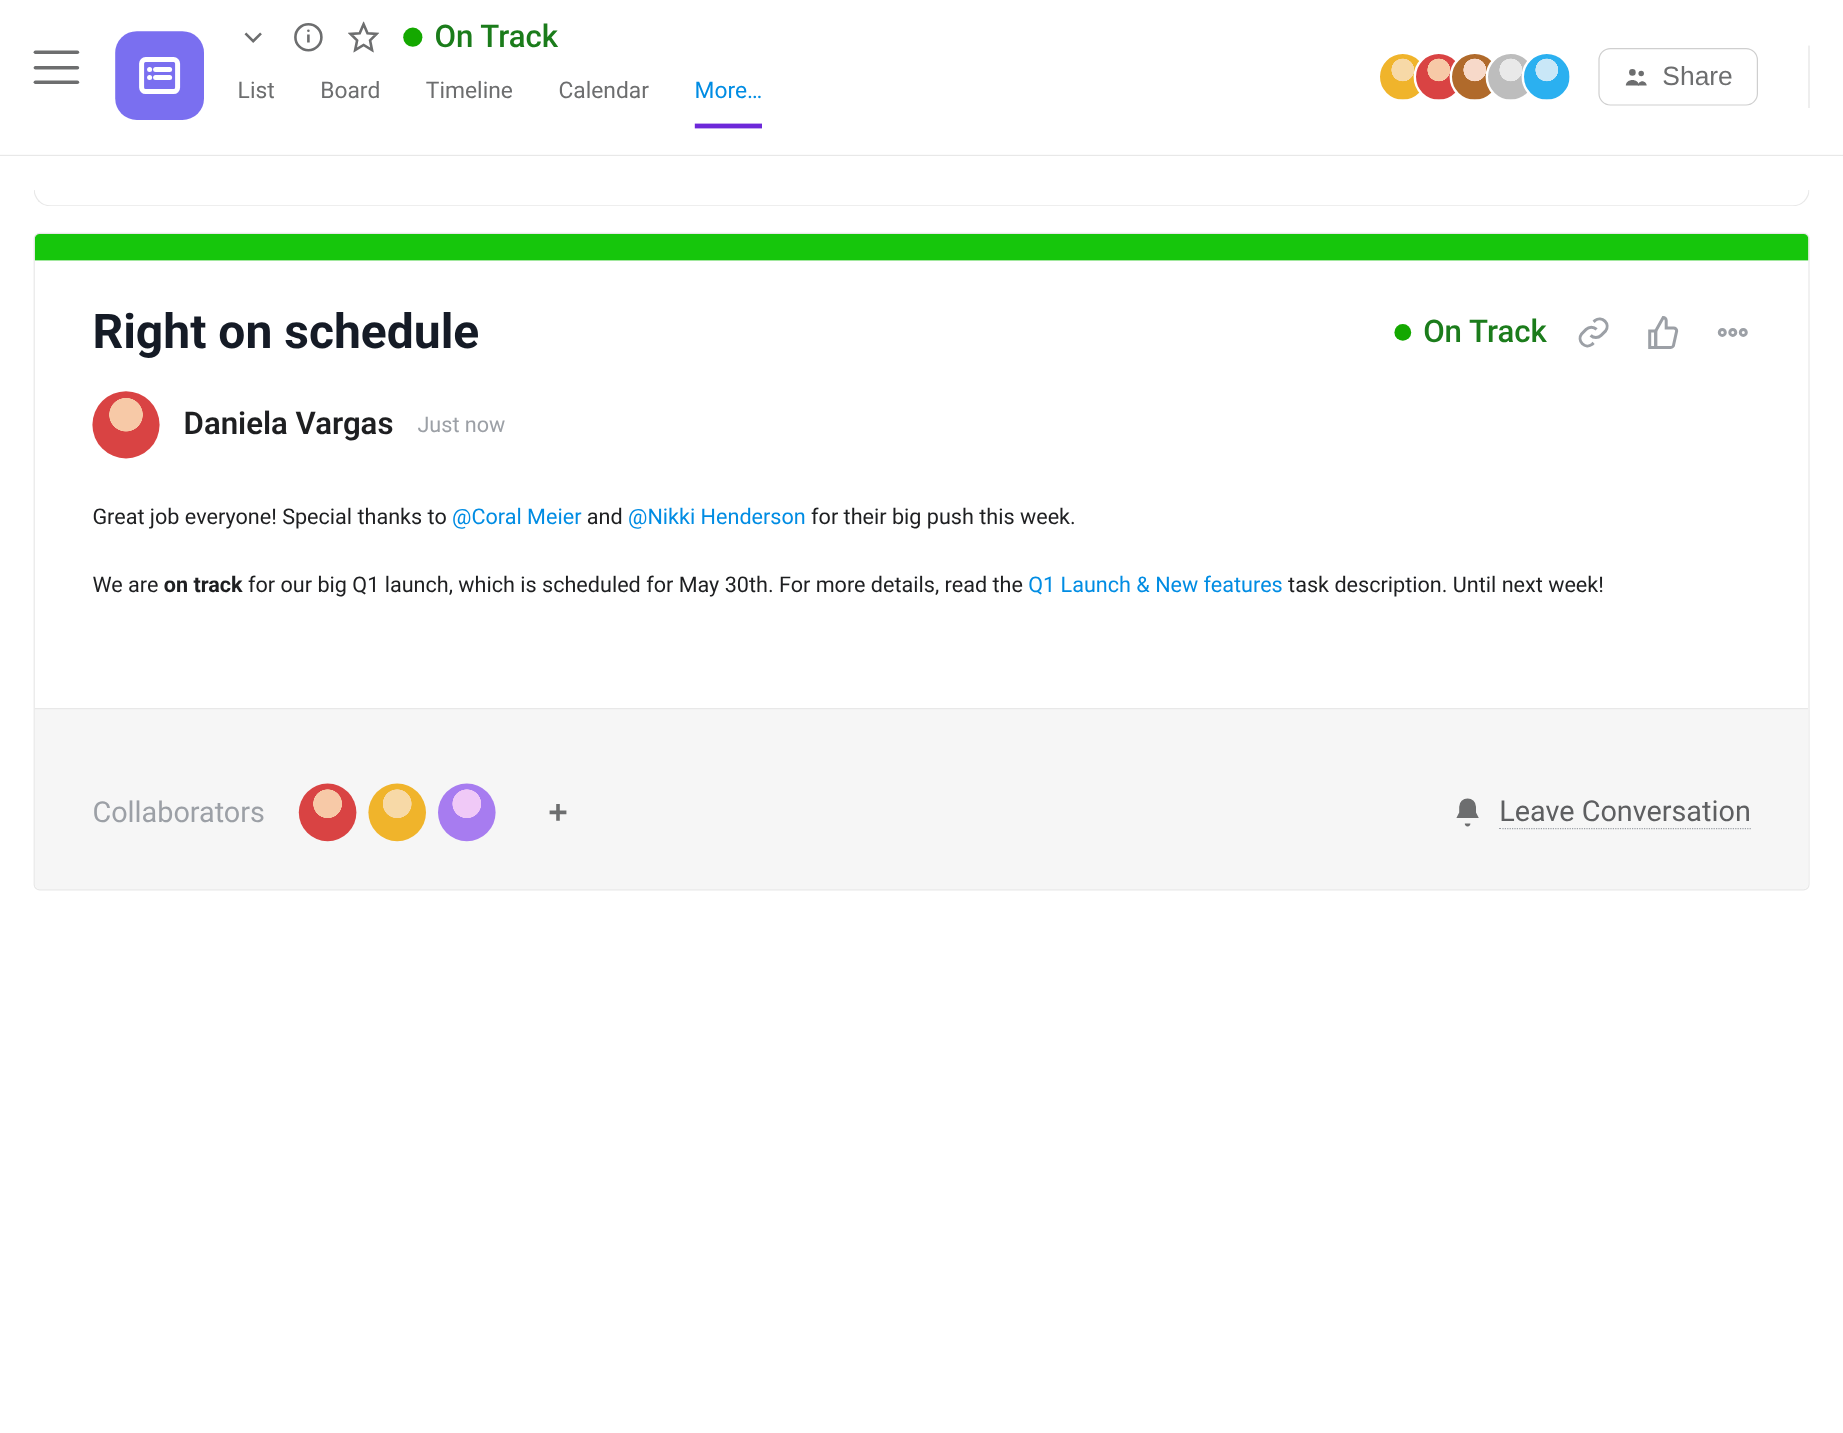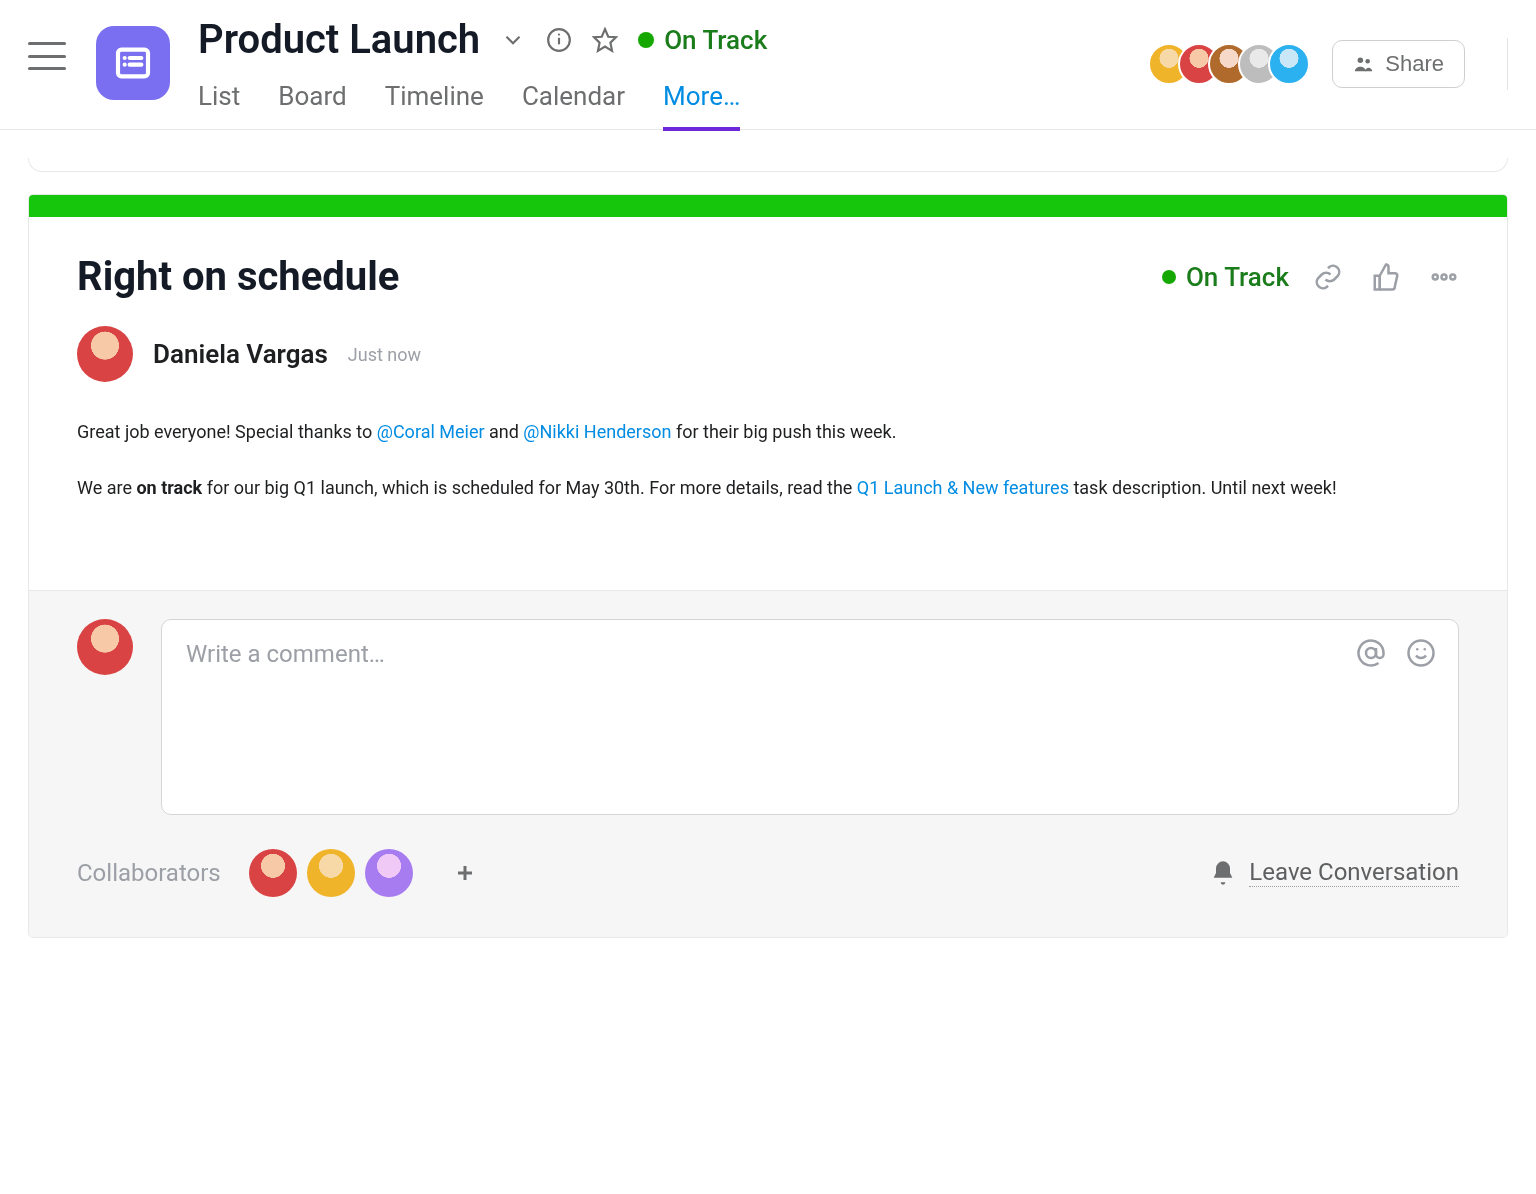--- a/index.html
+++ b/index.html
@@ -37,21 +37,21 @@
   }
   .project-icon svg { width: 40px; height: 40px; stroke: #fff; fill:none; stroke-width:2.5; }
   .header-main { flex: 1; display:flex; flex-direction:column; }
   .title-row { display:flex; align-items:center; gap: 20px; }
   .project-title { font-size: 40px; font-weight: 600; color:#151b26; }
   .icon-btn { cursor:pointer; color:#6d6e6f; display:flex; align-items:center; justify-content:center; }
   .icon-btn svg { width:26px; height:26px; stroke:#6d6e6f; fill:none; stroke-width:2; }
   .status-pill { display:flex; align-items:center; gap:10px; }
   .status-dot { width:16px; height:16px; border-radius:50%; background:#14a800; }
   .status-text { color:#1b7c1b; font-size:26px; font-weight:500; }
-  .tabs { display:flex; gap:38px; margin-top:18px; font-size:26px; color:#6d6e6f; }
+  .tabs { display:flex; gap:38px; margin-top:18px; font-size:19px; color:#6d6e6f; }
   .tab { cursor:pointer; padding-bottom:16px; }
   .tab.active { color:#008ce3; border-bottom:4px solid #6d28d9; }
   .header-right { display:flex; align-items:center; gap:22px; margin-top:22px; }
   .avatar-stack { display:flex; }
   .avatar-stack .avatar { width:42px; height:42px; border-radius:50%; border:2px solid #fff; margin-left:-12px; }
   .avatar-stack .avatar:first-child { margin-left:0; }
   .share-btn {
     display:flex; align-items:center; gap:10px;
     border:1px solid #cfcfcf; border-radius:10px;
     padding:10px 20px; font-size:22px; color:#6d6e6f; cursor:pointer;
@@ -137,21 +137,20 @@
     <svg viewBox="0 0 24 24">
         <rect x="3" y="4" width="18" height="16" rx="2"></rect>
         <line x1="7" y1="9" x2="7" y2="9" stroke-linecap="round"></line>
         <line x1="10" y1="9" x2="17" y2="9" stroke-linecap="round"></line>
         <line x1="7" y1="13" x2="7" y2="13" stroke-linecap="round"></line>
         <line x1="10" y1="13" x2="17" y2="13" stroke-linecap="round"></line>
       </svg>
   </div>
   <div class="header-main">
     <div class="title-row">
-      <div class="project-title">Product Launch</div>
       <div class="icon-btn">
         <svg viewBox="0 0 24 24">
             <polyline points="6 9 12 15 18 9"></polyline>
           </svg>
       </div>
       <div class="icon-btn">
         <svg viewBox="0 0 24 24">
             <circle cx="12" cy="12" r="10"></circle>
             <line x1="12" y1="10" x2="12" y2="16"></line>
             <line x1="12" y1="7" x2="12" y2="7" stroke-linecap="round"></line>
@@ -242,42 +241,20 @@
         <p>
           <span>Great job everyone! Special thanks to </span><span class="mention">@Coral Meier</span><span> and </span><span class="mention">@Nikki Henderson</span><span> for their big push this week.</span>
         </p>
         <p>
           <span>We are </span><span class="bold">on track</span><span> for our big Q1 launch, which is scheduled for May 30th. For more details, read the </span><span class="mention">Q1 Launch &amp; New features</span><span> task description. Until next week!</span>
         </p>
       </div>
     </div>
 
     <div class="card-footer">
-      <div class="comment-row">
-        <span class="avatar av-red"></span>
-        <div class="comment-box">
-          <textarea placeholder="Write a comment…" style=""></textarea>
-          <div class="comment-tools">
-            <div class="icon-btn">
-              <svg viewBox="0 0 24 24">
-                  <circle cx="12" cy="12" r="4"></circle>
-                  <path d="M16 8v5a3 3 0 0 0 6 0v-1a10 10 0 1 0-4 8"></path>
-                </svg>
-            </div>
-            <div class="icon-btn">
-              <svg viewBox="0 0 24 24">
-                  <circle cx="12" cy="12" r="10"></circle>
-                  <path d="M8 14s1.5 2 4 2 4-2 4-2"></path>
-                  <line x1="9" y1="9" x2="9" y2="9" stroke-linecap="round"></line>
-                  <line x1="15" y1="9" x2="15" y2="9" stroke-linecap="round"></line>
-                </svg>
-            </div>
-          </div>
-        </div>
-      </div>
 
       <div class="collab-row">
         <div class="collab-left">
           <span class="collab-label">Collaborators</span>
           <div class="collab-avatars">
             <span class="avatar av-red"></span>
             <span class="avatar av-yellow"></span>
             <span class="avatar av-purple"></span>
           </div>
           <div class="add-collab">

